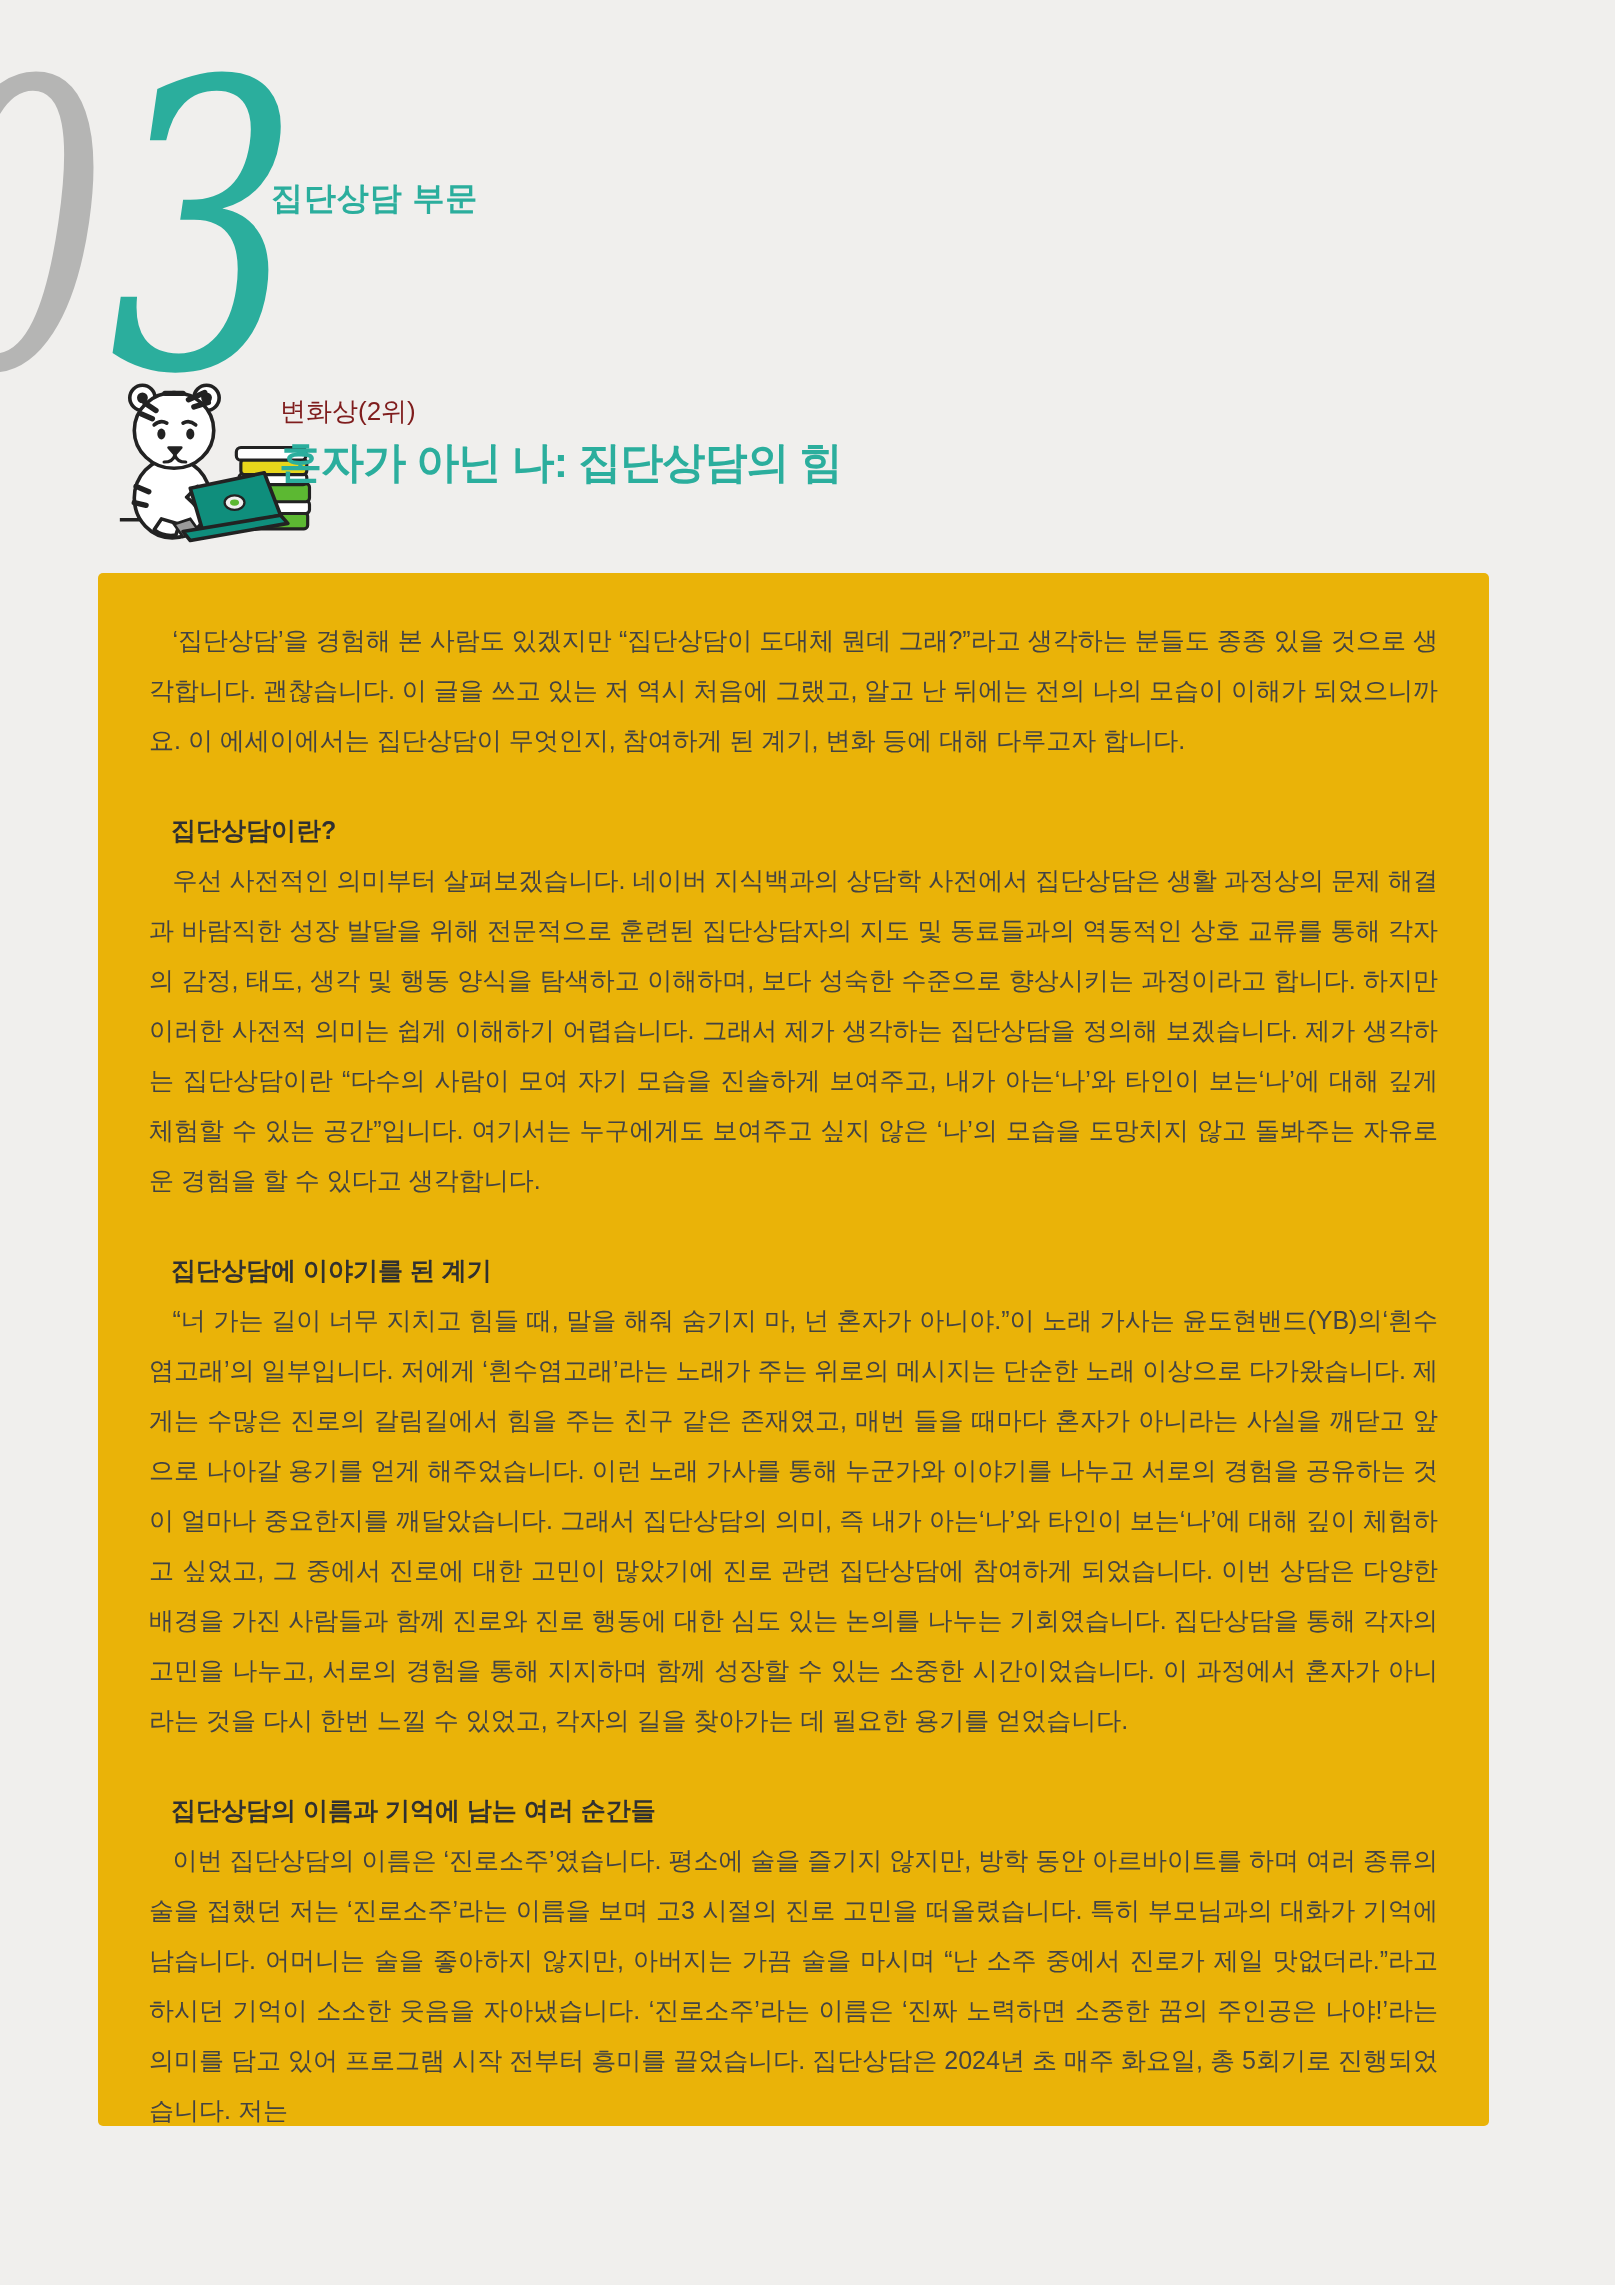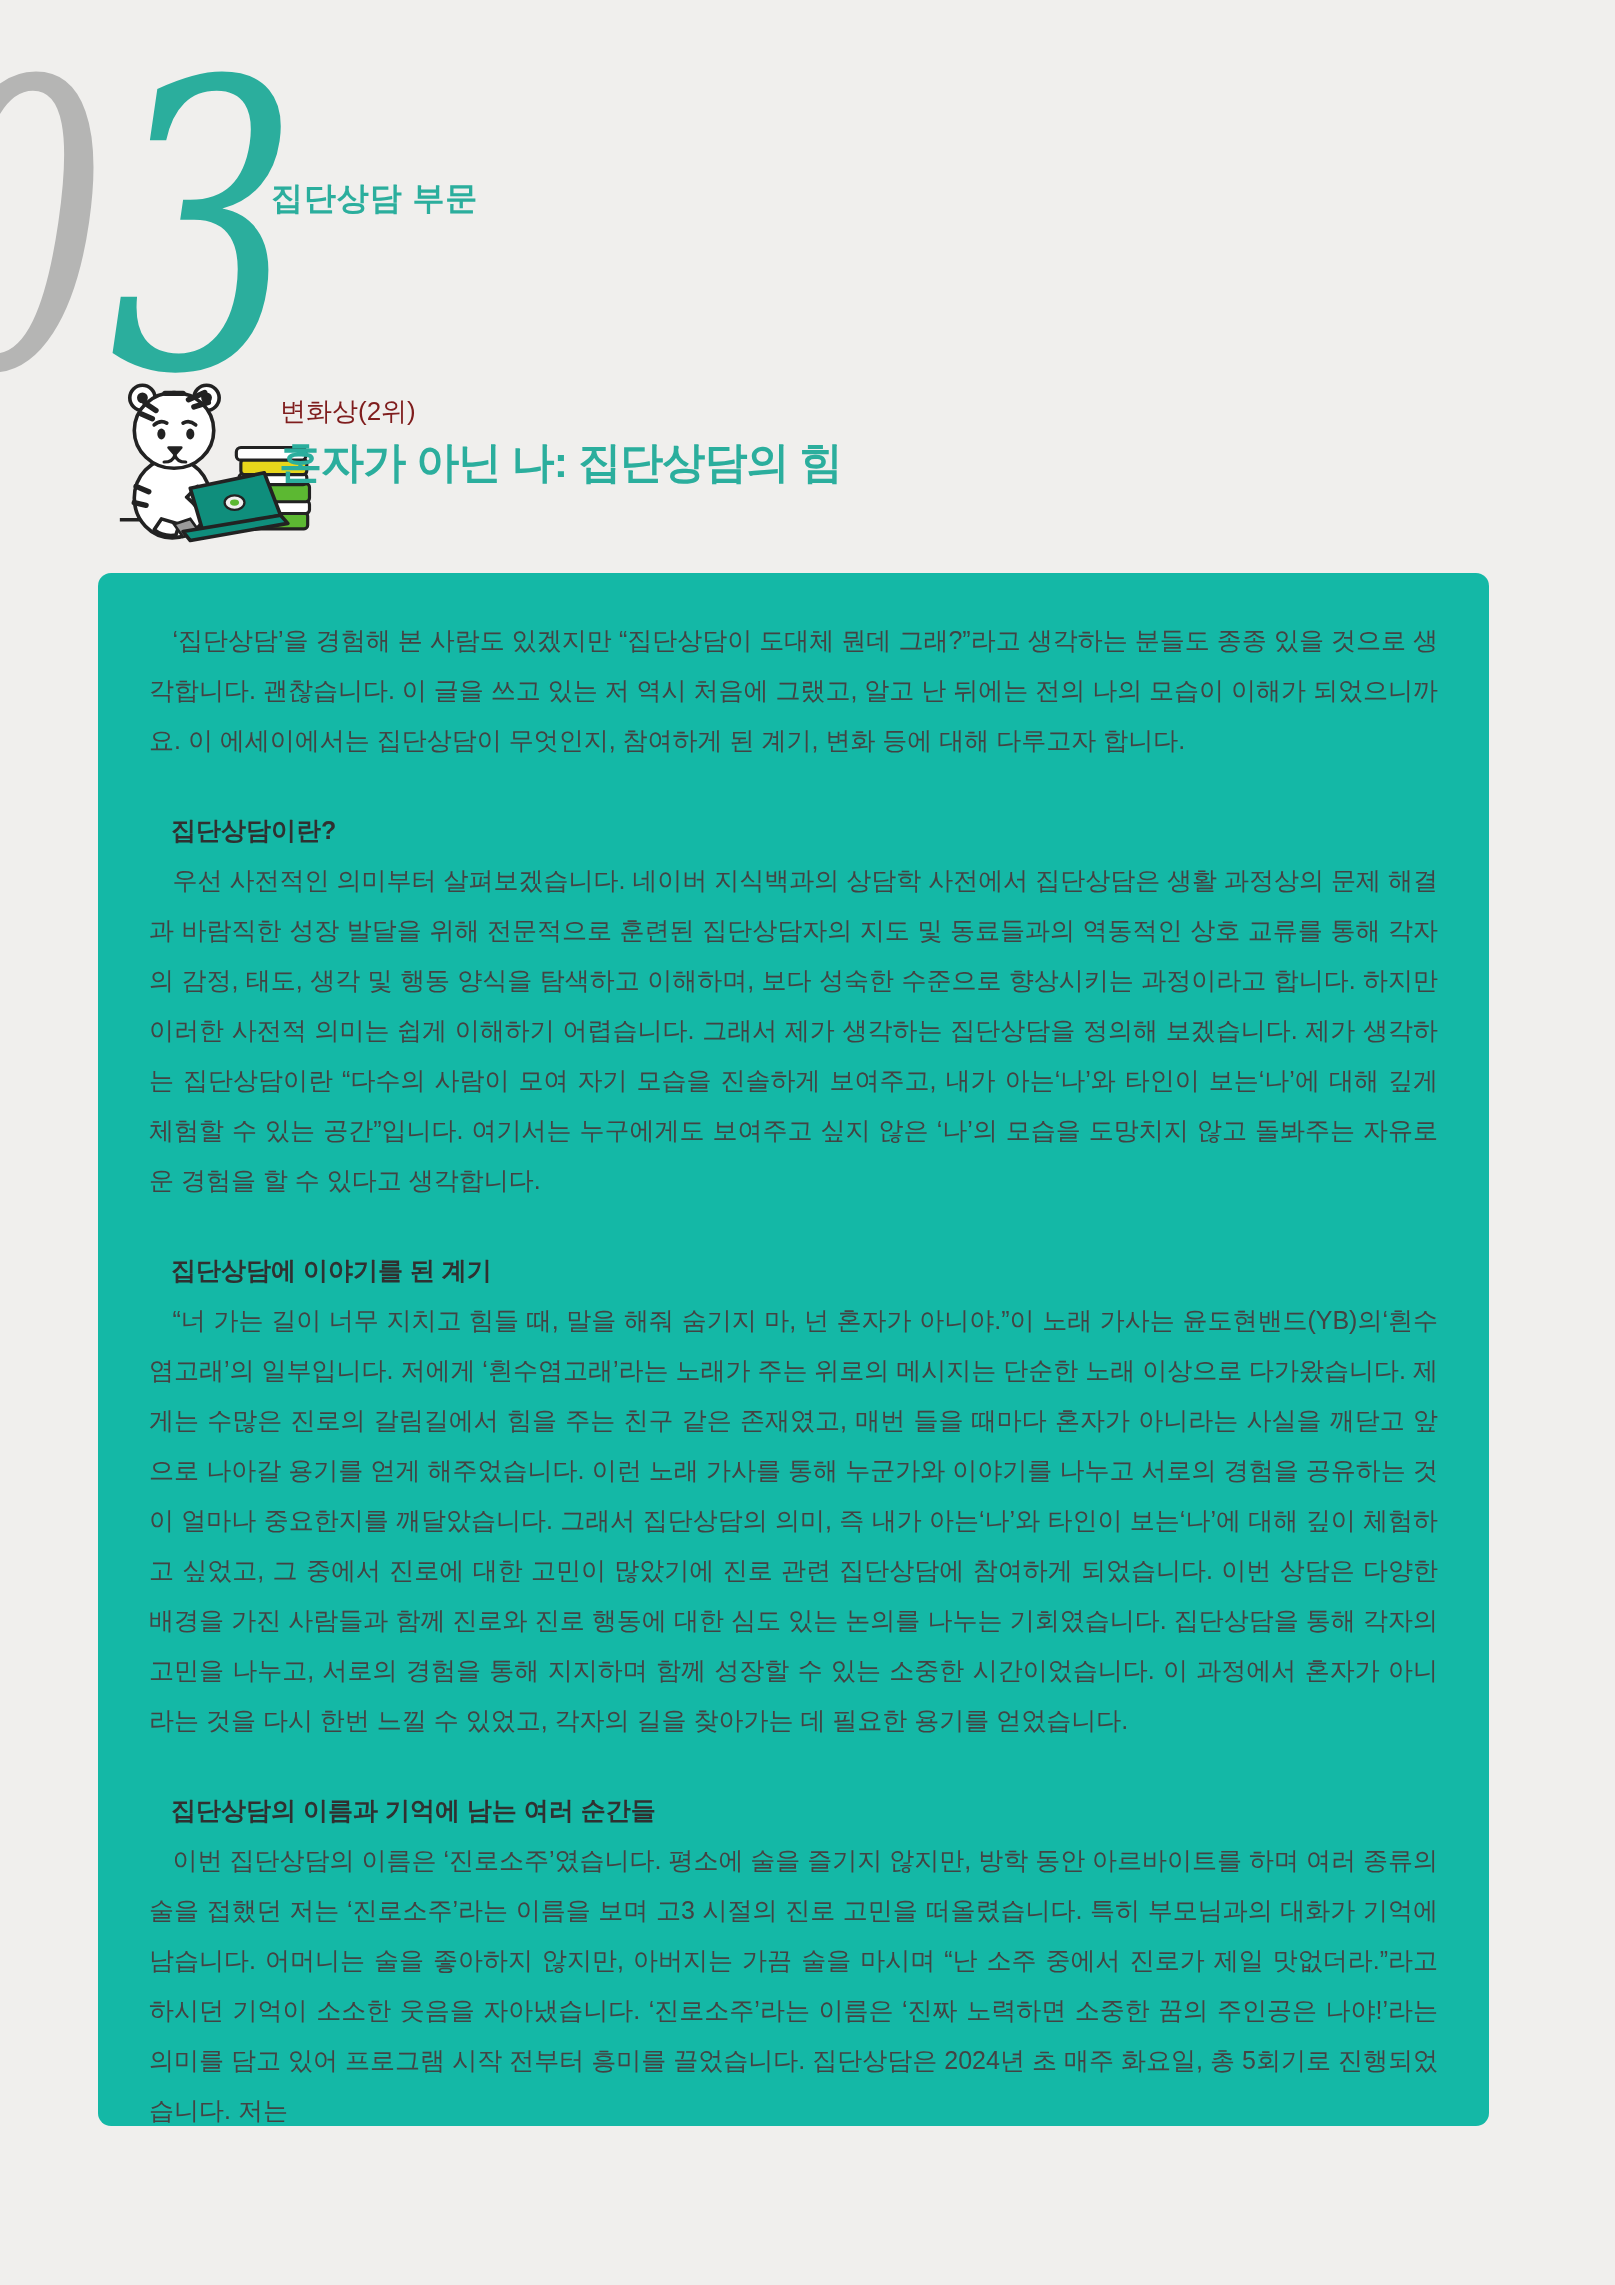--- a/index.html
+++ b/index.html
@@ -39,21 +39,21 @@
   }
   .essay-title {
     position: absolute; left: 279px; top: 434px; margin: 0;
     font-size: 43px; font-weight: bold; letter-spacing: -0.9px;
     color: var(--teal, #2BAE9D);
   }
 
   .card {
     position: absolute; left: 98px; top: 573px;
     width: 1391px; height: 1553px;
-    background: #14b8a6; border-radius: 13px;
+    background: #eab308; border-radius: 5px;
     padding: 42px 51px 0 51px;
   }
   .card p {
     margin: 0;
     font-size: 25px; line-height: 50px;
     color: #434343;
     text-align: justify; text-justify: inter-character;
     word-break: break-all;
     text-indent: 23.5px;
   }

